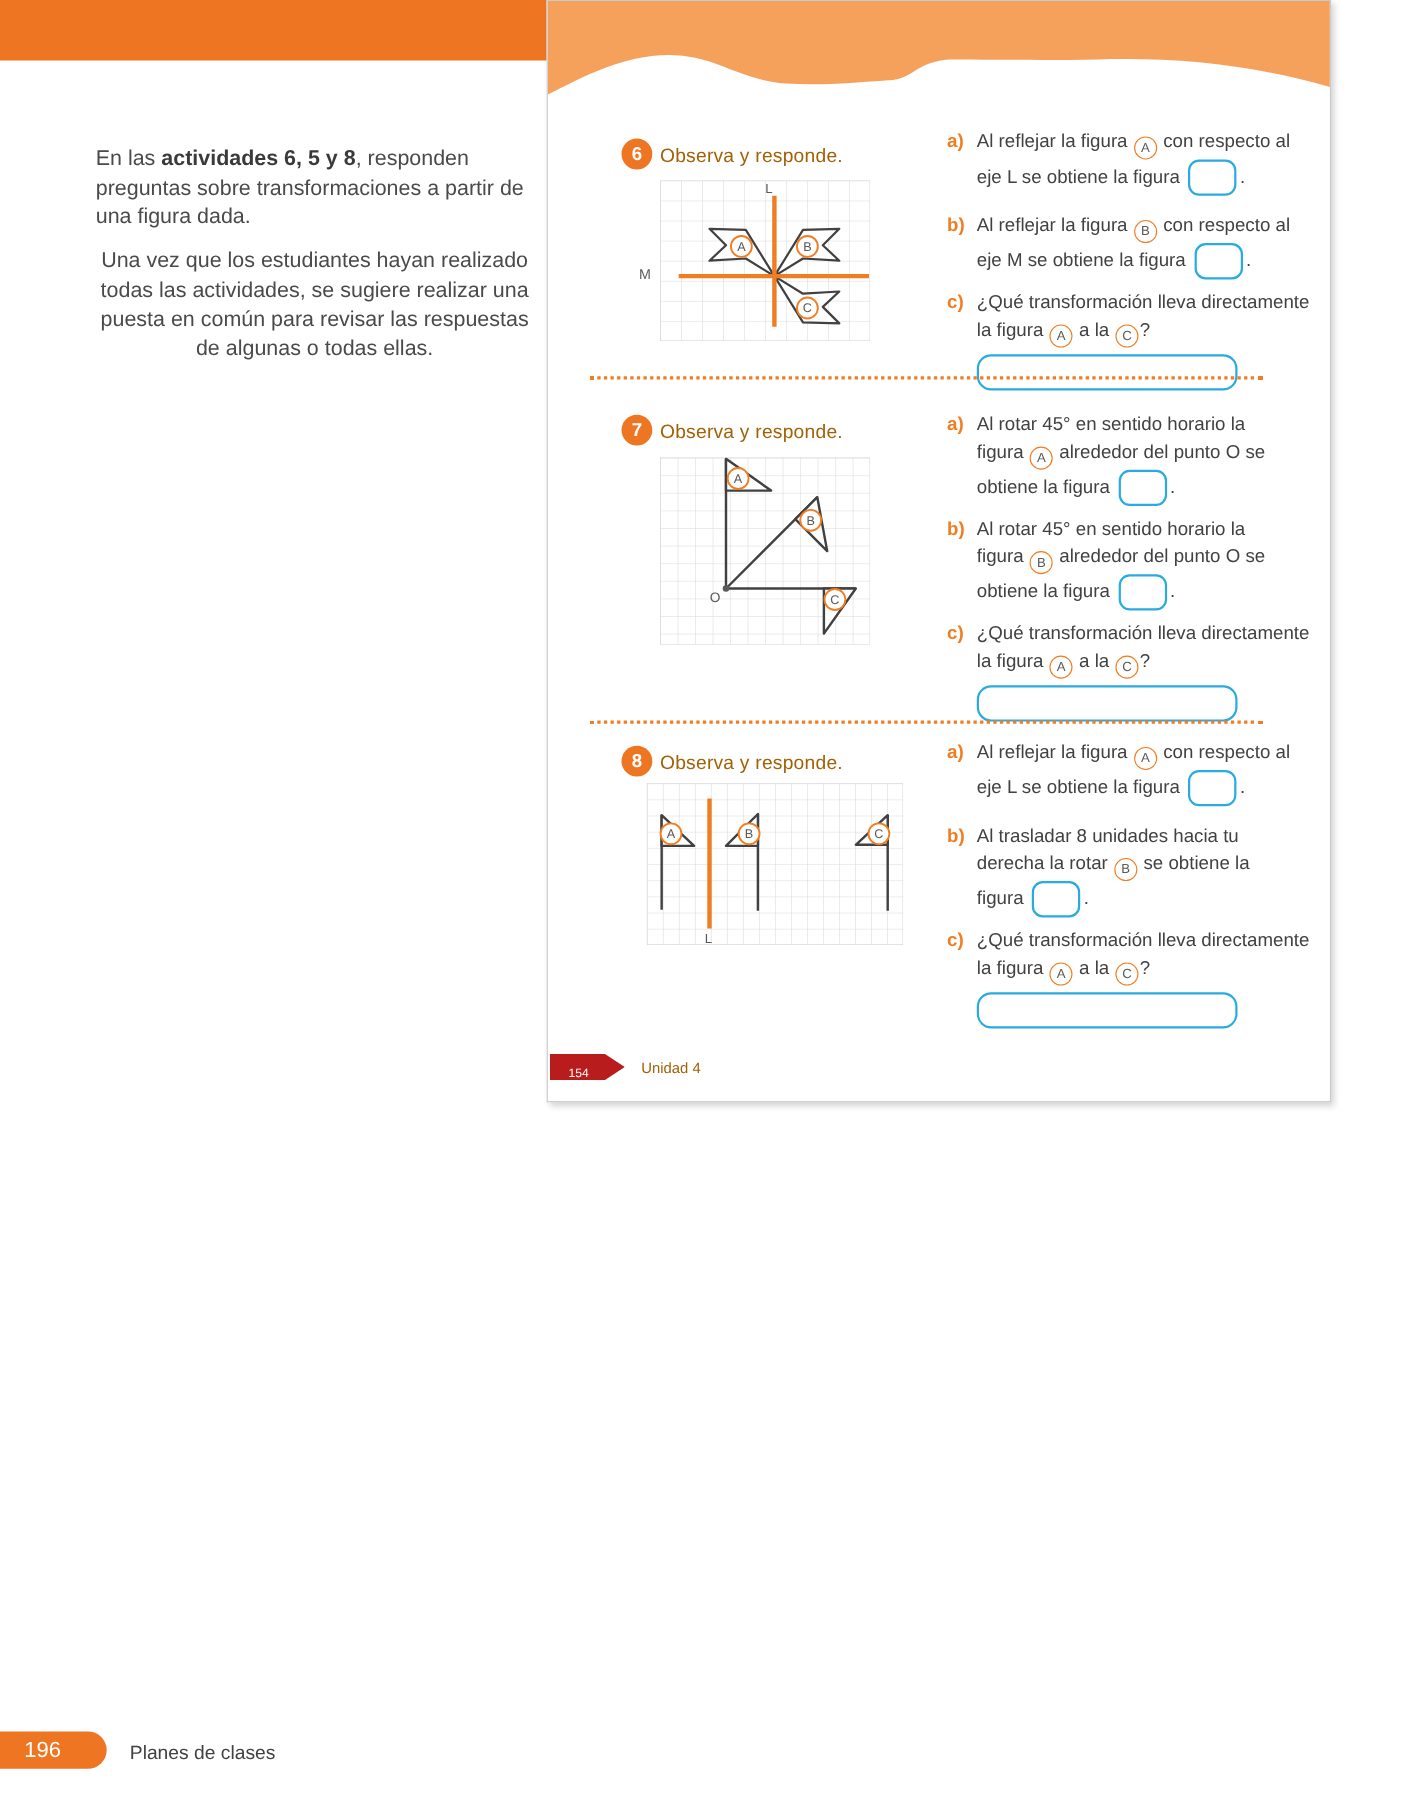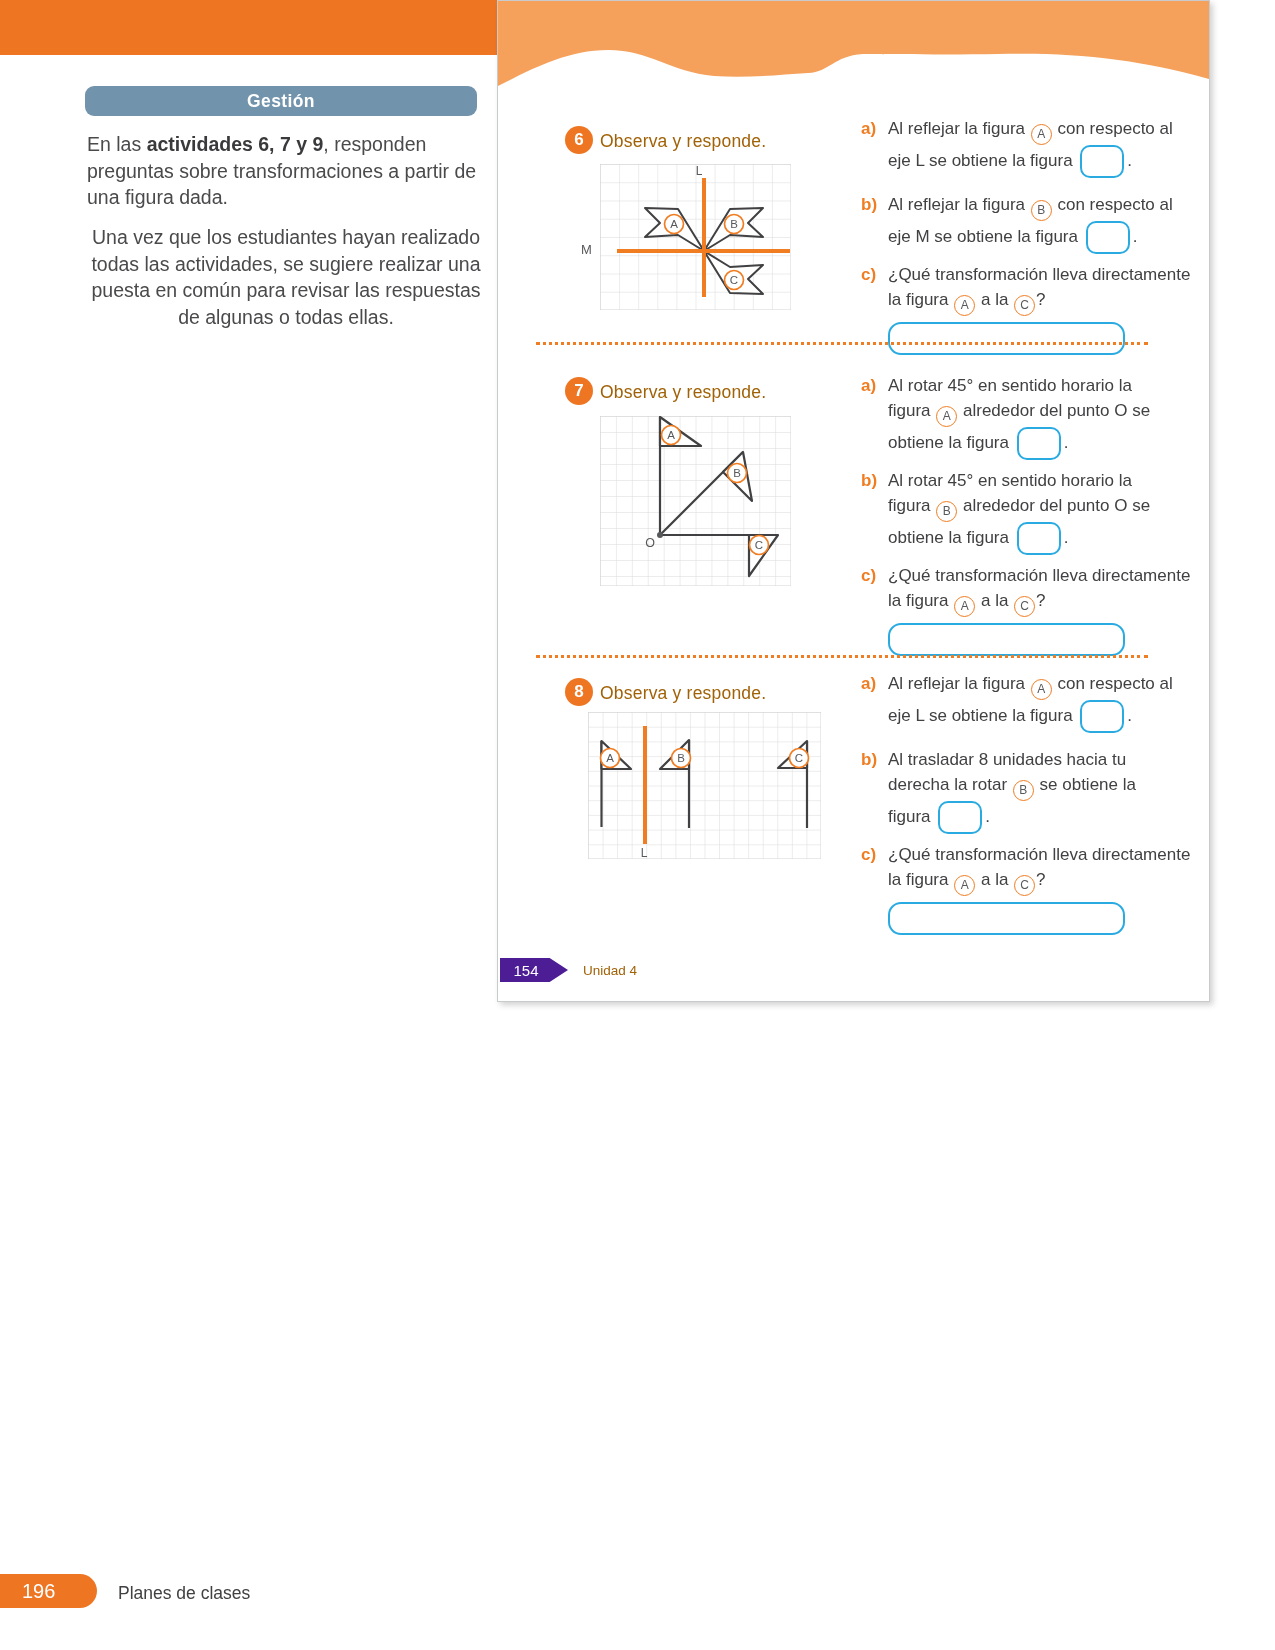--- a/index.html
+++ b/index.html
@@ -27,42 +27,39 @@
   .q{display:flex;}
   .qletter{flex:0 0 27px;width:27px;color:#F07D22;font-weight:bold;}
   .qtext{flex:1;}
   .chip{display:inline-block;width:19px;height:19px;border:1.6px solid #F07D22;border-radius:50%;
         font-size:12px;line-height:19px;text-align:center;color:#58595B;vertical-align:-4px;
         margin:0 1px;background:#fff;}
   .ansbox{display:inline-block;width:40px;height:29px;border:2px solid #29ABE2;border-radius:10px;
           vertical-align:middle;margin:0 3px;background:#fff;}
   .bigbox{width:233px;height:29px;border:2px solid #29ABE2;border-radius:13px;margin-top:6px;background:#fff;} .mt14{margin-top:14px;} .mt8{margin-top:8px;}
   
-  .wstag{position:absolute;left:2px;top:957px;width:68px;height:24px;background:#4c1d95;color:#fff;
-         font-size:15px;display:flex;align-items:center;justify-content:center;padding-right:16px;
+  .wstag{position:absolute;left:2px;top:957px;width:68px;height:24px;background:#b91c1c;color:#fff;
+         font-size:11px;display:flex;align-items:flex-end;justify-content:center;padding-right:16px;
          box-sizing:border-box;clip-path:polygon(0 0,73% 0,100% 50%,73% 100%,0 100%);}
   .wsunit{position:absolute;left:85px;top:962px;font-size:13.5px;color:#a16207;}
   
   .pagetag{position:absolute;left:0;top:1574px;width:97px;height:34px;background:#EE7623;
            border-radius:0 17px 17px 0;color:#fff;font-size:20px;display:flex;align-items:center;
            padding-left:22px;box-sizing:border-box;}
   .pagelabel{position:absolute;left:118px;top:1583px;font-size:17.5px;color:#414042;}
   svg text{font-family:"Liberation Sans",sans-serif;}
 </style>
 </head>
 <body>
 
 <div id="page">
 
   <div class="topbar"></div>
 
-  <div class="gestion">
-    <span>Gestión</span>
-  </div>
-  <div class="side-p" style="top:131px;"><span>En las </span><b>actividades 6, 7 y 9</b><span>, responden preguntas sobre transformaciones a partir de una figura dada.</span></div>
+  <div class="side-p" style="top:131px;"><span>En las </span><b>actividades 6, 5 y 8</b><span>, responden preguntas sobre transformaciones a partir de una figura dada.</span></div>
   <div class="side-p" style="top:224px;text-align:center;">
     <span>Una vez que los estudiantes hayan realizado todas las actividades, se sugiere realizar una puesta en común para revisar las respuestas de algunas o todas ellas.</span>
   </div>
 
   <div class="card">
 
     <svg class="wave" viewBox="0 0 711 100" preserveAspectRatio="none">
       <path fill="#F5A15C" d="M0,0 H711 V78 C640,58 575,51 500,53 C445,54 400,53 365,53
         C335,55 332,71 310,72 C280,74 250,77 216,75 C172,71 152,49 110,49 C68,49 32,69 0,85 Z"></path>
     </svg>

